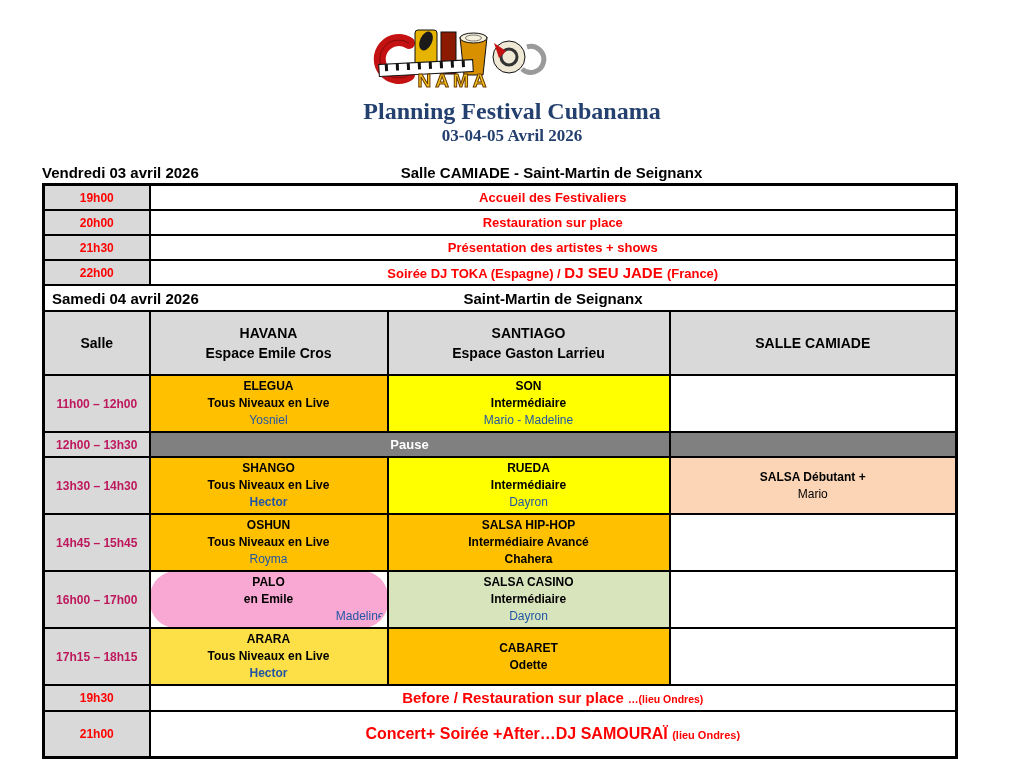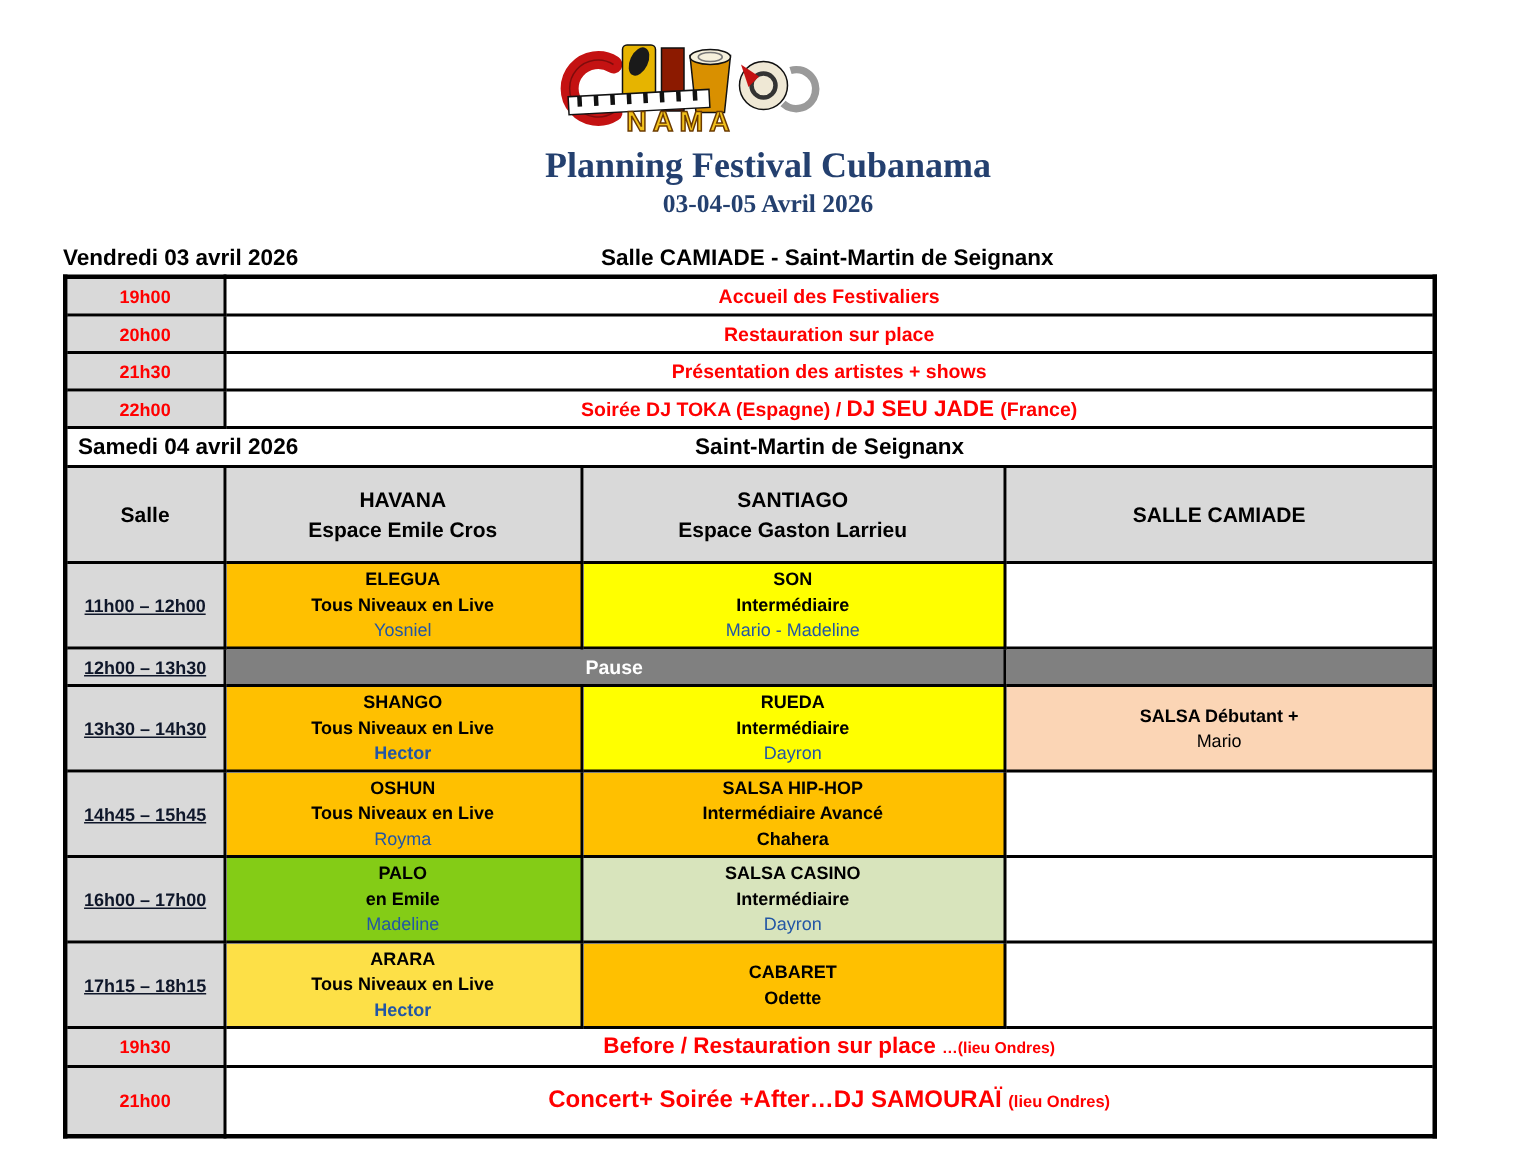--- a/index.html
+++ b/index.html
@@ -12,21 +12,21 @@
   .title-1{font-size:24px;margin-top:6px;}
   .title-2{font-size:17px;margin-top:1px;}
   .sheet{margin-left:42px;width:913px;}
   .day-header{position:relative;height:21px;margin:15px 0 1px 0;}
   .day-date{position:absolute;left:0;top:50%;transform:translateY(-50%);font-size:15px;font-weight:bold;white-space:nowrap;}
   .day-venue{position:absolute;left:106px;right:0;top:50%;transform:translateY(-50%);text-align:center;font-size:15px;font-weight:bold;}
   table.tbl{border-collapse:collapse;table-layout:fixed;width:913px;border:3px solid #000;}
   .tbl td{border:2px solid #000;padding:1px 2px;vertical-align:middle;overflow:hidden;}
   col.c0{width:106px;} col.c1{width:238px;} col.c2{width:282px;} col.c3{width:287px;}
   .time{background:#D9D9D9;font-weight:bold;font-size:12px;text-align:center;}
-  .red{color:#FF0000;} .blk{color:#0f172a;text-decoration:underline;}
+  .red{color:#FF0000;} .blk{color:#be185d;}
   tr.r-fri td{height:21px;}
   .fri-ev{color:#FF0000;font-weight:bold;font-size:13px;text-align:center;}
   .fri-big{font-size:15px;}
   tr.r-band td{height:22px;}
   .band-cell{position:relative;}
   .band-date{position:absolute;left:7px;top:50%;transform:translateY(-50%);font-size:15px;font-weight:bold;white-space:nowrap;}
   .band-venue{position:absolute;left:106px;right:0;top:50%;transform:translateY(-50%);text-align:center;font-size:15px;font-weight:bold;}
   tr.r-head td{height:60px;}
   .head{background:#D9D9D9;font-weight:bold;font-size:14px;text-align:center;line-height:1.45;}
   tr.r-main td{height:53px;}
@@ -182,24 +182,24 @@
       <td class="cls" style="background-color: rgb(255, 192, 0);">
         <div class="l1">SALSA HIP-HOP</div>
         <div class="l2">Intermédiaire Avancé</div>
         <div class="l3" style="color: rgb(0, 0, 0); font-weight: 700;">Chahera</div>
       </td>
       <td class="cls" style="background-color: rgb(255, 255, 255);"></td>
     </tr>
 
     <tr class="r-main">
       <td class="time blk">16h00 – 17h00</td>
-      <td class="cls" style="background-color: #84cc16;">
+      <td class="cls" style="background-color: #f9a8d4; border-radius: 26px;">
         <div class="l1">PALO</div>
         <div class="l2">en Emile</div>
-        <div class="l3" style="color: rgb(34, 86, 165); font-weight: 400;">Madeline</div>
+        <div class="l3" style="color: rgb(34, 86, 165); font-weight: 400; text-align: right;">Madeline</div>
       </td>
       <td class="cls" style="background-color: rgb(216, 228, 188);">
         <div class="l1">SALSA CASINO</div>
         <div class="l2">Intermédiaire</div>
         <div class="l3" style="color: rgb(34, 86, 165); font-weight: 400;">Dayron</div>
       </td>
       <td class="cls" style="background-color: rgb(255, 255, 255);"></td>
     </tr>
 
     <tr class="r-main">

